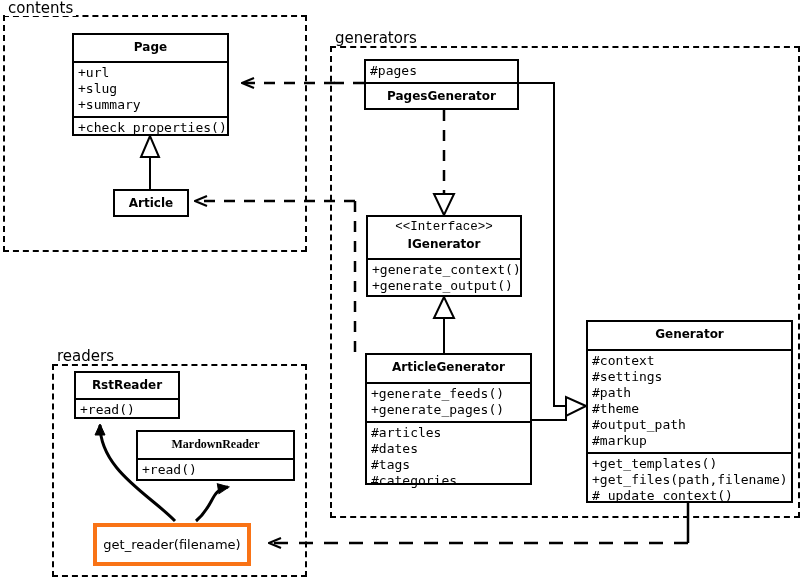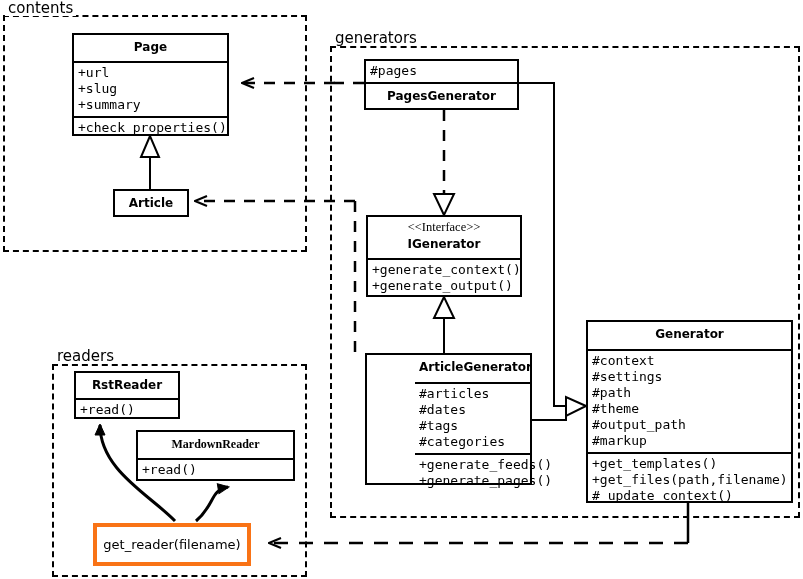--- a/index.html
+++ b/index.html
@@ -64,21 +64,21 @@
     font-weight: bold;
     font-size: 12px;
     font-family: "DejaVu Sans", sans-serif;
     line-height: 19px;
     padding: 3px 4px 4px 4px;
   }
   .cls .stereotype {
     text-align: center;
     font-weight: normal;
     font-size: 12.5px;
-    font-family: Liberation Serif, serif;
+    font-family: Liberation Mono, monospace;
     line-height: 15px;
   }
   .cls .member {
     font-family: "DejaVu Sans Mono", monospace;
     font-size: 13px;
     line-height: 16px;
     white-space: nowrap;
     color: #000;
   }
   .fnbox {
@@ -209,31 +209,31 @@
     <div class="compartment" style="padding:3px 4px 4px 4px;">
       <div class="stereotype">&lt;&lt;Interface&gt;&gt;</div>
       <div class="title" style="padding:0; line-height:19px; border:none;text-align:center;">IGenerator</div>
     </div>
     <div class="compartment">
       <div class="member">+generate_context()</div>
       <div class="member">+generate_output()</div>
     </div>
   </div>
 
-  <div class="cls" style="left:365px; top:353px; width:167px; height:132px;padding-left:48px;">
+  <div class="cls" style="left:365px; top:353px; width:167px; height:132px;">
     <div class="compartment title" style="padding:2px 4px 4px 4px; line-height:21px;">ArticleGenerator</div>
+    <div class="compartment">
+      <div class="member">+generate_feeds()</div>
+      <div class="member">+generate_pages()</div>
+    </div>
     <div class="compartment">
       <div class="member">#articles</div>
       <div class="member">#dates</div>
       <div class="member">#tags</div>
       <div class="member">#categories</div>
-    </div>
-    <div class="compartment">
-      <div class="member">+generate_feeds()</div>
-      <div class="member">+generate_pages()</div>
     </div>
   </div>
 
   <div class="cls" style="left:586px; top:320px; width:207px; height:183px;">
     <div class="compartment title" style="padding:2px 4px 4px 4px; line-height:21px;">Generator</div>
     <div class="compartment">
       <div class="member">#context</div>
       <div class="member">#settings</div>
       <div class="member">#path</div>
       <div class="member">#theme</div>

